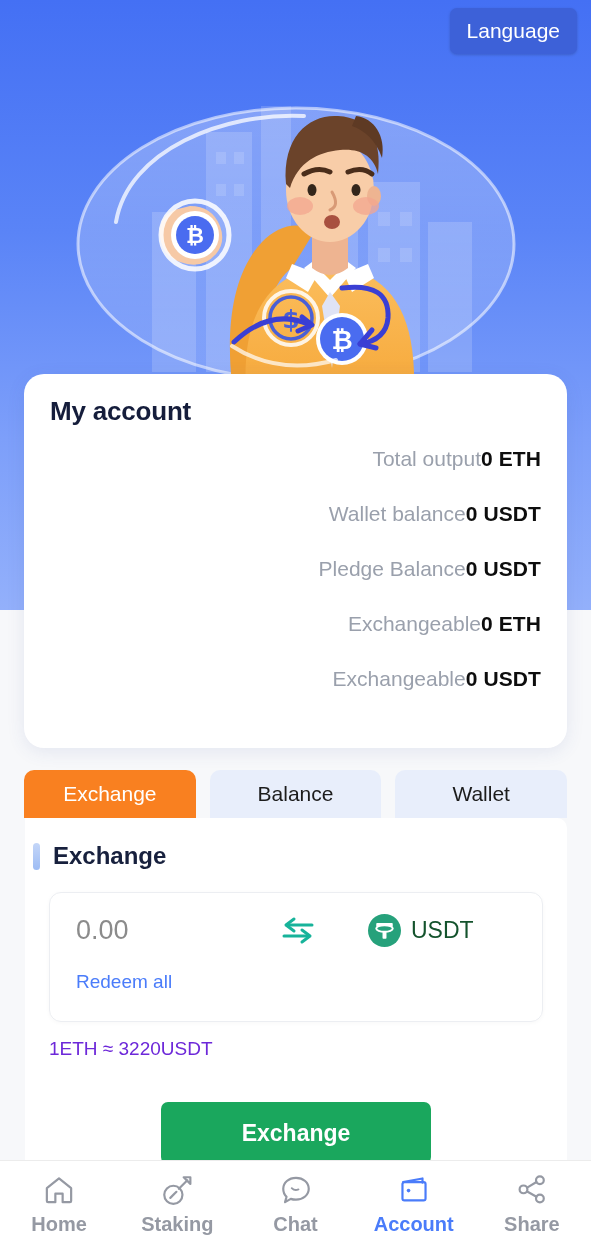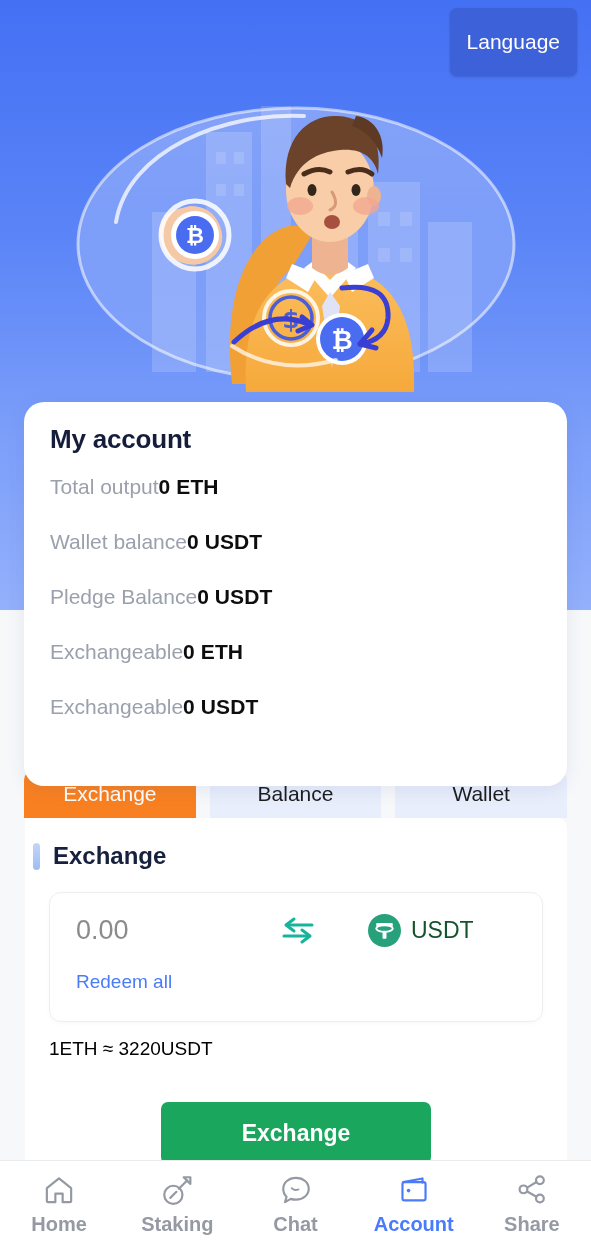--- a/index.html
+++ b/index.html
@@ -23,55 +23,54 @@
     width:591px; height:610px;
     background:linear-gradient(180deg,#4470f4 0%,#5a84f7 38%,#7d9ffa 72%,#93b0fb 100%);
     overflow:hidden;
   }
   .lang-btn {
     position:absolute; top:8px; right:14px;
     background:#3d61d8;
     color:#ffffff;
     border:none;
     border-radius:7px;
-    padding:22px 17px;
+    padding:11px 17px;
     font-size:21px;
     font-family:"Liberation Sans", sans-serif;
     cursor:pointer;
     z-index:20;
     box-shadow:0 1px 3px rgba(0,0,0,.18);
   }
   .hero-illus {
     position:absolute; top:92px; left:50%;
     transform:translateX(-50%);
     width:480px; height:300px;
   }
 
   
   .account-card {
     position:absolute; top:374px; left:24px;
     width:543px;
     background:#ffffff;
     border-radius:20px;
-    padding:22px 26px 36px 26px;
+    padding:22px 26px 26px 26px;
     box-shadow:0 4px 18px rgba(60,80,160,.10);
     z-index:10;
-    margin-top:28px;
   }
   .account-title {
     font-size:26px;
     font-weight:bold;
     color:#151d3b;
     letter-spacing:-.2px;
     margin-bottom:20px;
   }
   .acct-row {
     display:flex;
     align-items:baseline;
-    justify-content:flex-start;
+    justify-content:flex-end;
     height:55px;
   }
   .acct-label {
     font-size:21px;
     color:#9aa0ac;
     font-weight:400;
   }
   .acct-value {
     font-size:21px;
     color:#0d0d0d;
@@ -178,21 +177,21 @@
     position:absolute;
     left:26px; top:78px;
     font-size:19px;
     color:#4a7cfa;
     text-decoration:none;
     cursor:pointer;
   }
   .rate {
     margin:16px 0 0 24px;
     font-size:19px;
-    color:#000000;
+    color:#6d28d9;
   }
   .exchange-btn {
     position:absolute;
     left:50%; transform:translateX(-50%);
     top:284px;
     width:270px; height:62px;
     background:#1aa75d;
     color:#ffffff;
     border:none;
     border-radius:7px;

